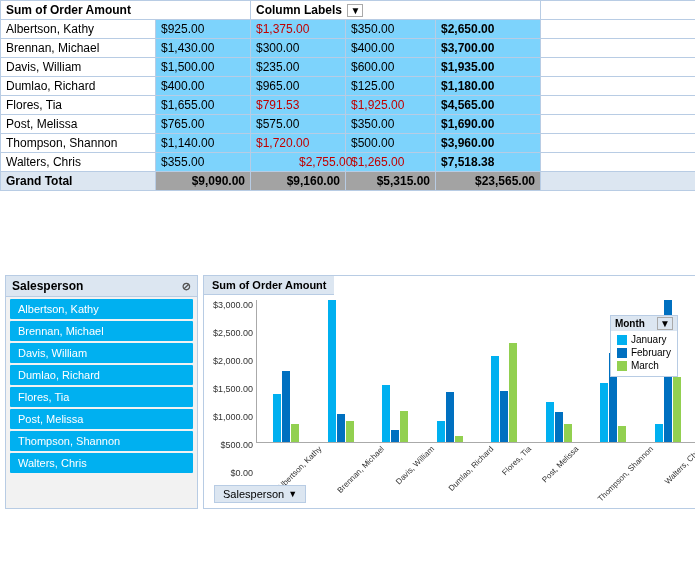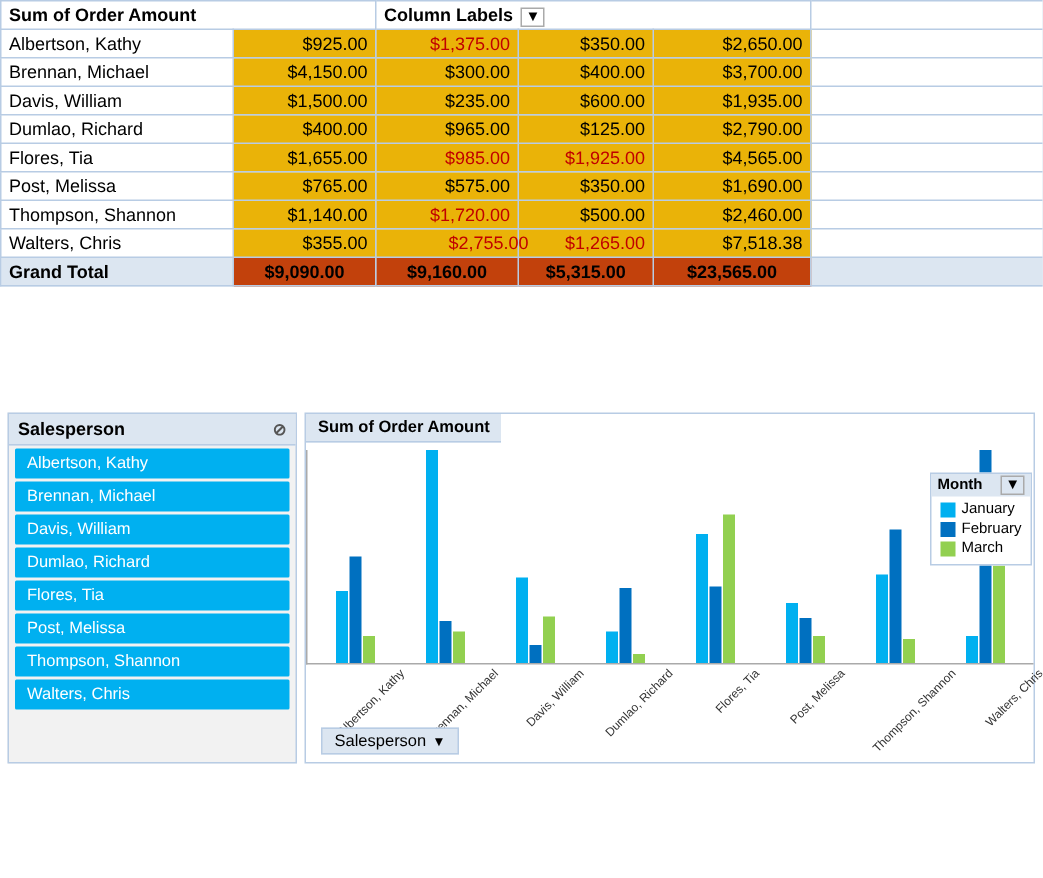--- a/index.html
+++ b/index.html
@@ -36,34 +36,33 @@
     .pivot-table .row-label-cell {
       background: #fff;
       text-align: left;
     }
     .pivot-table .row-label-header {
       background: #dce6f1;
       font-weight: bold;
       text-align: left;
     }
     .pivot-table .data-cell {
+      background: #7dd3fc;
+    }
+    .pivot-table .grand-total-row td {
+      background: #dce6f1;
+      font-weight: bold;
+    }
+    .pivot-table .grand-total-row .data-cell {
       text-align: right;
-      background: #eab308;
-    }
-    .pivot-table .grand-total-row td {
-      background: #dce6f1;
-      font-weight: bold;
-    }
-    .pivot-table .grand-total-row .data-cell {
-      text-align: center;
-      background: #c2410c;
+      background: #a3a3a3;
       font-weight: bold;
     }
     .grand-total-col {
-      font-weight: normal;
+      font-weight: bold;
     }
 
     
     .bottom-section {
       display: flex;
       width: 100%;
       margin-top: 0;
       position: absolute;
       top: 270px;
       left: 0;
@@ -183,21 +182,21 @@
       padding-top: 2px;
       height: 60px;
       display: flex;
       align-items: flex-start;
       justify-content: flex-end;
     }
 
     
     .legend {
       position: absolute;
-      right: 1px;
+      right: 19px;
       top: 20px;
       border: 1px solid #b8cce4;
       background: #fff;
       padding: 3px 6px;
       font-size: 10px;
     }
     .legend-title {
       background: #dce6f1;
       font-weight: bold;
       font-size: 10px;
@@ -271,64 +270,64 @@
   <tr>
         <td class="row-label-cell">Albertson, Kathy</td>
         <td class="data-cell">$925.00</td>
         <td class="data-cell" style="color: rgb(192, 0, 0);">$1,375.00</td>
         <td class="data-cell">$350.00</td>
         <td class="data-cell grand-total-col">$2,650.00</td>
         <td></td>
       </tr>
       <tr>
         <td class="row-label-cell">Brennan, Michael</td>
-        <td class="data-cell">$4,150.00</td>
+        <td class="data-cell">$1,430.00</td>
         <td class="data-cell">$300.00</td>
         <td class="data-cell">$400.00</td>
         <td class="data-cell grand-total-col">$3,700.00</td>
         <td></td>
       </tr>
       <tr>
         <td class="row-label-cell">Davis, William</td>
         <td class="data-cell">$1,500.00</td>
         <td class="data-cell">$235.00</td>
         <td class="data-cell">$600.00</td>
         <td class="data-cell grand-total-col">$1,935.00</td>
         <td></td>
       </tr>
       <tr>
         <td class="row-label-cell">Dumlao, Richard</td>
         <td class="data-cell">$400.00</td>
         <td class="data-cell">$965.00</td>
         <td class="data-cell">$125.00</td>
-        <td class="data-cell grand-total-col">$2,790.00</td>
+        <td class="data-cell grand-total-col">$1,180.00</td>
         <td></td>
       </tr>
       <tr>
         <td class="row-label-cell">Flores, Tia</td>
         <td class="data-cell">$1,655.00</td>
-        <td class="data-cell" style="color: rgb(192, 0, 0);">$985.00</td>
+        <td class="data-cell" style="color: rgb(192, 0, 0);">$791.53</td>
         <td class="data-cell" style="color: rgb(192, 0, 0);">$1,925.00</td>
         <td class="data-cell grand-total-col">$4,565.00</td>
         <td></td>
       </tr>
       <tr>
         <td class="row-label-cell">Post, Melissa</td>
         <td class="data-cell">$765.00</td>
         <td class="data-cell">$575.00</td>
         <td class="data-cell">$350.00</td>
         <td class="data-cell grand-total-col">$1,690.00</td>
         <td></td>
       </tr>
       <tr>
         <td class="row-label-cell">Thompson, Shannon</td>
         <td class="data-cell">$1,140.00</td>
         <td class="data-cell" style="color: rgb(192, 0, 0);">$1,720.00</td>
         <td class="data-cell">$500.00</td>
-        <td class="data-cell grand-total-col">$2,460.00</td>
+        <td class="data-cell grand-total-col">$3,960.00</td>
         <td></td>
       </tr>
       <tr>
         <td class="row-label-cell">Walters, Chris</td>
         <td class="data-cell">$355.00</td>
         <td class="data-cell" style="color: rgb(192, 0, 0); padding-left: 48px;">$2,755.00</td>
         <td class="data-cell" style="color: rgb(192, 0, 0);">$1,265.00</td>
         <td class="data-cell grand-total-col">$7,518.38</td>
         <td></td>
       </tr>
@@ -361,20 +360,29 @@
         <div class="slicer-item">Post, Melissa</div>
         <div class="slicer-item">Thompson, Shannon</div>
         <div class="slicer-item">Walters, Chris</div>
       </div>
   </div>
 
   <div class="chart-area">
     <div class="chart-title">Sum of Order Amount</div>
     <div class="chart-inner">
 
+      <div class="chart-y-axis" id="chart-y-axis">
+          <div>$3,000.00</div>
+          <div>$2,500.00</div>
+          <div>$2,000.00</div>
+          <div>$1,500.00</div>
+          <div>$1,000.00</div>
+          <div>$500.00</div>
+          <div>$0.00</div>
+        </div>
 
       <div class="chart-bars-container">
         <div class="bars-area" id="bars-area">
             <div class="bar-group">
               <div class="bar bar-jan" style="height: 48px;"></div>
               <div class="bar bar-feb" style="height: 71px;"></div>
               <div class="bar bar-mar" style="height: 18px;"></div>
             </div>
             <div class="bar-group">
               <div class="bar bar-jan" style="height: 142px;"></div>

